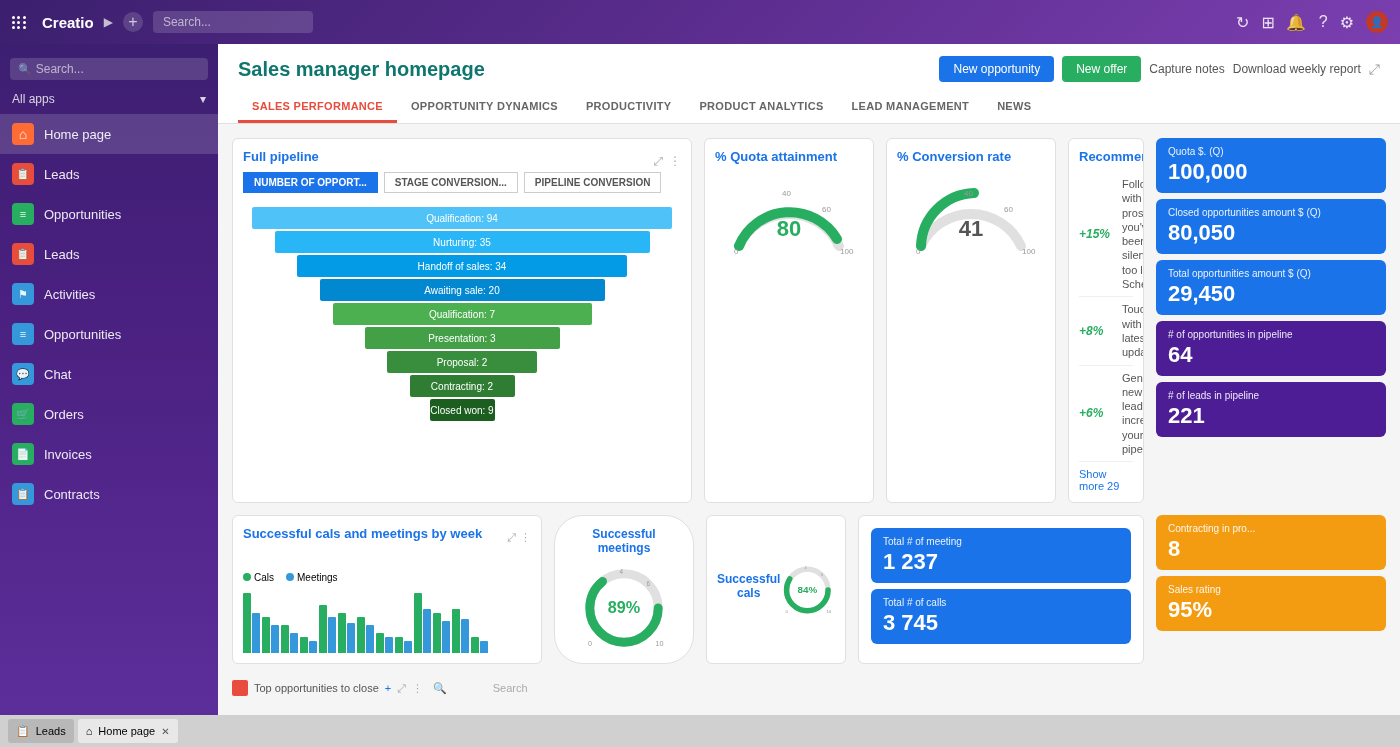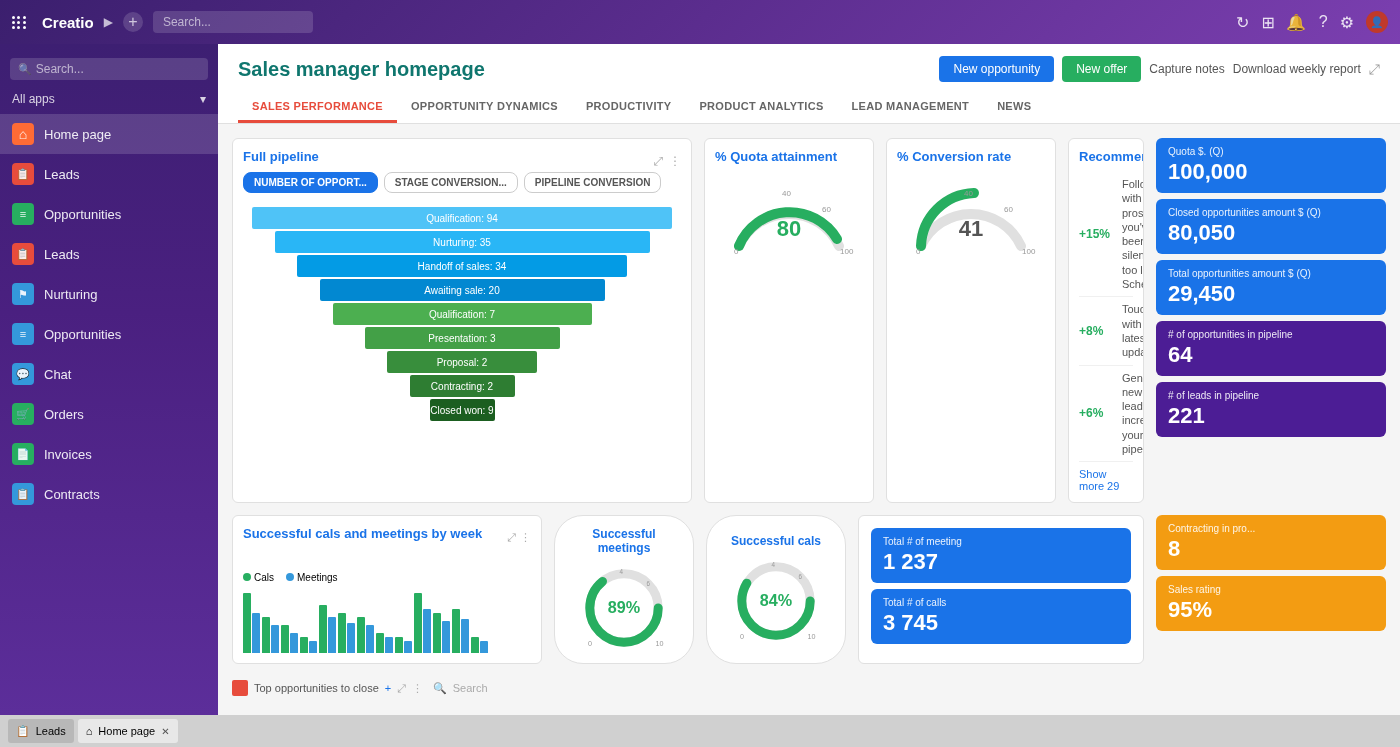--- a/index.html
+++ b/index.html
@@ -191,21 +191,21 @@
     .pipeline-tabs {
       display: flex;
       gap: 6px;
       margin-bottom: 10px;
     }
     .pipeline-tab {
       padding: 4px 10px;
       font-size: 10px;
       font-weight: 600;
       cursor: pointer;
-      border-radius: 8px;
+      border-radius: 0;
       border: 1px solid #ccc;
       color: #555;
     }
     .pipeline-tab.active {
       background: #1a73e8;
       color: white;
       border-color: #1a73e8;
     }
 
     
@@ -239,21 +239,21 @@
     
     .recommendation-card { flex: 1; }
     .rec-row {
       display: flex;
       align-items: center;
       padding: 5px 0;
       border-bottom: 1px solid #f0f0f0;
       gap: 8px;
       font-size: 11px;
     }
-    .rec-pct { color: #27ae60; font-weight: 700; font-size: 12px; min-width: 35px; }
+    .rec-pct { color: #27ae60; font-weight: 700; font-size: 12px; min-width: 35px; font-style: italic; }
     .rec-text { flex: 1; color: #555; line-height: 1.3; }
     .show-more { color: #1a73e8; font-size: 11px; cursor: pointer; margin-top: 6px; }
 
     
     .kpi-column {
       display: flex;
       flex-direction: column;
       gap: 6px;
       width: 230px;
       flex-shrink: 0;
@@ -369,21 +369,21 @@
     <div class="sidebar-item">
       <div class="sidebar-item-icon icon-opps" style="font-size:11px;">≡</div>
       <span>Opportunities</span>
     </div>
     <div class="sidebar-item">
       <div class="sidebar-item-icon icon-leads2" style="font-size:11px;">📋</div>
       <span>Leads</span>
     </div>
     <div class="sidebar-item">
       <div class="sidebar-item-icon icon-activities" style="font-size:11px;">⚑</div>
-      <span>Nurturing</span>
+      <span>Activities</span>
     </div>
     <div class="sidebar-item">
       <div class="sidebar-item-icon icon-opps2" style="font-size:11px;">≡</div>
       <span>Opportunities</span>
     </div>
     <div class="sidebar-item">
       <div class="sidebar-item-icon icon-chat" style="font-size:11px;">💬</div>
       <span>Chat</span>
     </div>
     <div class="sidebar-item">
@@ -610,21 +610,21 @@
             <circle cx="50" cy="50" r="38" fill="none" stroke="#e0e0e0" stroke-width="10"></circle>
             <circle cx="50" cy="50" r="38" fill="none" stroke="#27ae60" stroke-width="10" stroke-dasharray="213 238" stroke-dashoffset="60" stroke-linecap="round"></circle>
             <text x="50" y="56" text-anchor="middle" font-size="18" font-weight="bold" fill="#27ae60">89%</text>
             <text x="10" y="92" font-size="8" fill="#999">0</text>
             <text x="85" y="92" font-size="8" fill="#999">10</text>
             <text x="45" y="12" font-size="7" fill="#999">4</text>
             <text x="75" y="25" font-size="7" fill="#999">6</text>
           </svg>
         </div>
 
-        <div class="card calls-card" style="display:flex;flex-direction:column;align-items:center;justify-content:center;border-radius:30px;">
+        <div class="card calls-card" style="display:flex;flex-direction:row;align-items:center;justify-content:center;">
           <div class="card-title" style="text-align:center;font-size:12px;">Successful cals</div>
           <svg viewBox="0 0 100 100" width="90" height="90">
             <circle cx="50" cy="50" r="38" fill="none" stroke="#e0e0e0" stroke-width="10"></circle>
             <circle cx="50" cy="50" r="38" fill="none" stroke="#27ae60" stroke-width="10" stroke-dasharray="200 238" stroke-dashoffset="60" stroke-linecap="round"></circle>
             <text x="50" y="56" text-anchor="middle" font-size="18" font-weight="bold" fill="#27ae60">84%</text>
             <text x="10" y="92" font-size="8" fill="#999">0</text>
             <text x="85" y="92" font-size="8" fill="#999">10</text>
             <text x="45" y="12" font-size="7" fill="#999">4</text>
             <text x="75" y="25" font-size="7" fill="#999">6</text>
           </svg>
@@ -653,21 +653,21 @@
         </div>
       </div>
 
       <div style="display:flex;align-items:center;gap:6px;color:#555;font-size:11px;padding:4px 0;">
         <span style="width:16px;height:16px;background:#e74c3c;border-radius:2px;display:inline-block;"></span>
         <span>Top opportunities to close</span>
         <span style="color:#1a73e8;cursor:pointer;">+</span>
         <span style="color:#aaa;cursor:pointer;">⤢</span>
         <span style="color:#aaa;cursor:pointer;">⋮</span>
         <span style="color:#aaa;cursor:pointer;margin-left:4px;">🔍</span>
-        <span style="color:#aaa;">Search</span>
+        <span style="color:#aaa;margin-left:40px;">Search</span>
       </div>
     </div>
 
   </div>
 </div>
 
 <div class="taskbar">
   <div class="taskbar-item">
     <span style="font-size:11px;">📋</span>
     <span>Leads</span>

